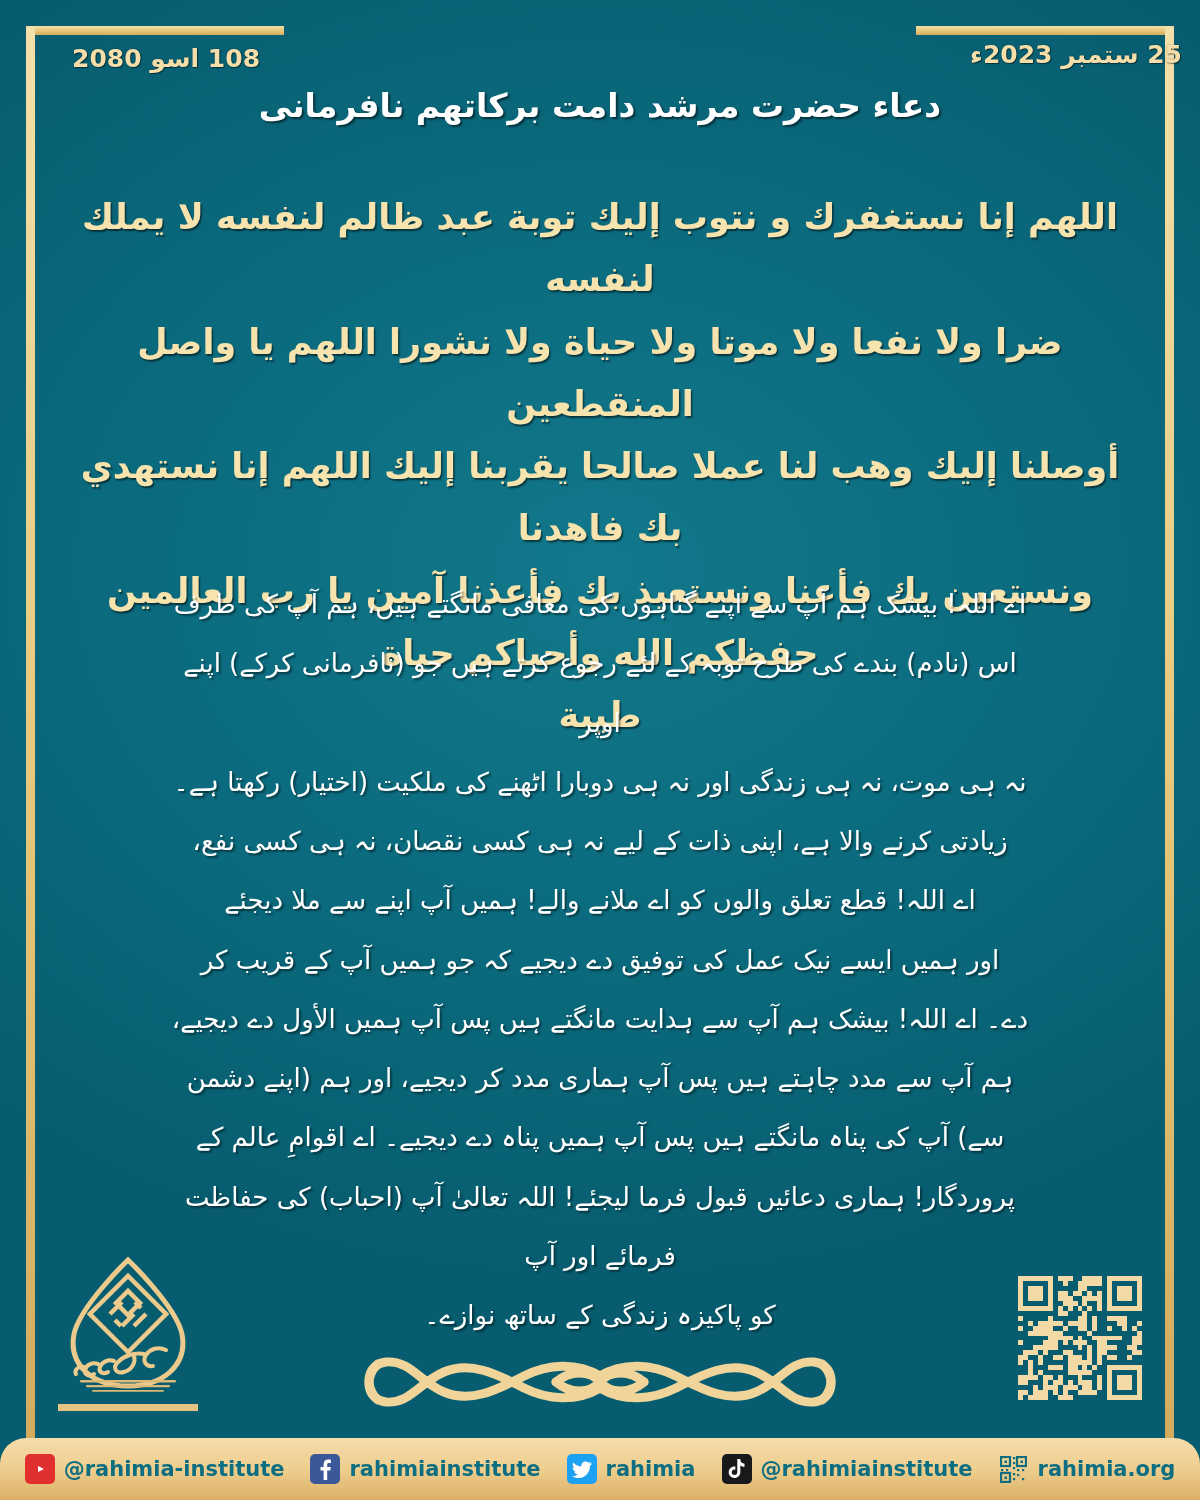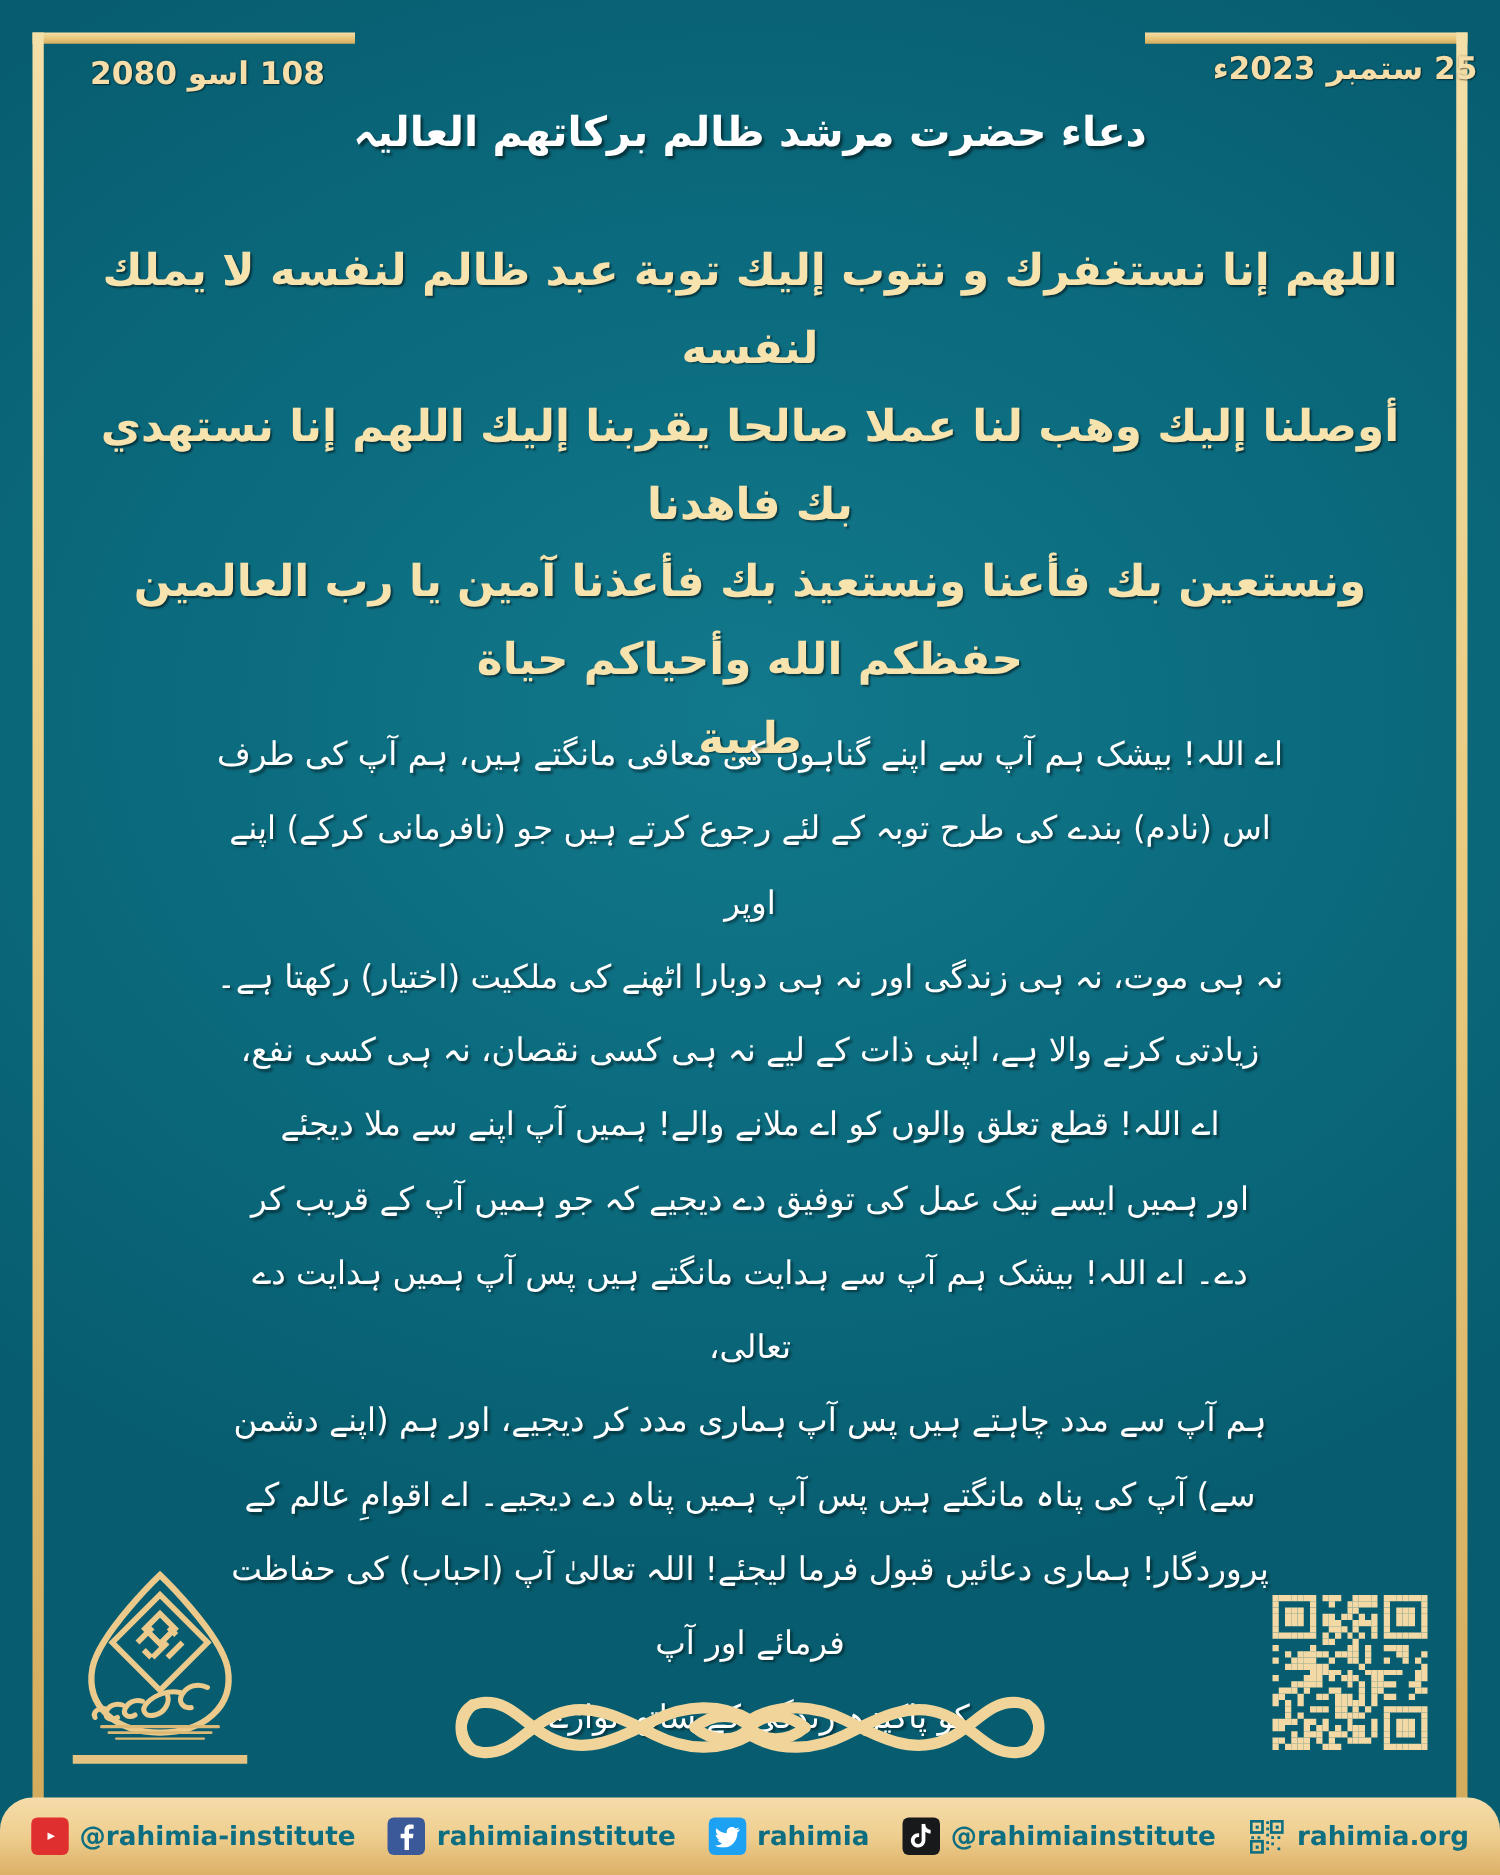--- a/index.html
+++ b/index.html
@@ -197,38 +197,39 @@
   <div class="frame-line frame-top-left"></div>
   <div class="frame-line frame-top-right"></div>
   <div class="frame-line frame-left"></div>
   <div class="frame-line frame-right"></div>
   <div class="frame-line frame-bottom-left"></div>
   <div class="frame-line frame-bottom-right"></div>
 
   <div class="header">
     <div class="date-nepali">108 اسو 2080</div>
     <div class="date-greg">25 ستمبر 2023ء</div>
-    <div class="poster-title">دعاء حضرت مرشد ظالم برکاتھم العالیہ</div>
+    <div class="poster-title">دعاء حضرت مرشد دامت برکاتھم نافرمانی</div>
   </div>
 
   <div class="arabic-block">
     <span class="arabic-line">اللهم إنا نستغفرك و نتوب إليك توبة عبد ظالم لنفسه لا يملك لنفسه</span>
+    <span class="arabic-line">ضرا ولا نفعا ولا موتا ولا حياة ولا نشورا اللهم يا واصل المنقطعين</span>
     <span class="arabic-line">أوصلنا إليك وهب لنا عملا صالحا يقربنا إليك اللهم إنا نستهدي بك فاهدنا</span>
     <span class="arabic-line">ونستعين بك فأعنا ونستعيذ بك فأعذنا آمين يا رب العالمين حفظكم الله وأحياكم حياة</span>
     <span class="arabic-line">طيبة</span>
   </div>
 
   <div class="urdu-block">
     <span class="urdu-line">اے اللہ! بیشک ہم آپ سے اپنے گناہوں کی معافی مانگتے ہیں، ہم آپ کی طرف</span>
     <span class="urdu-line">اس (نادم) بندے کی طرح توبہ کے لئے رجوع کرتے ہیں جو (نافرمانی کرکے) اپنے اوپر</span>
     <span class="urdu-line">نہ ہی موت، نہ ہی زندگی اور نہ ہی دوبارا اٹھنے کی ملکیت (اختیار) رکھتا ہے۔</span>
     <span class="urdu-line">زیادتی کرنے والا ہے، اپنی ذات کے لیے نہ ہی کسی نقصان، نہ ہی کسی نفع،</span>
     <span class="urdu-line">اے اللہ! قطع تعلق والوں کو اے ملانے والے! ہمیں آپ اپنے سے ملا دیجئے</span>
     <span class="urdu-line">اور ہمیں ایسے نیک عمل کی توفیق دے دیجیے کہ جو ہمیں آپ کے قریب کر</span>
-    <span class="urdu-line">دے۔ اے اللہ! بیشک ہم آپ سے ہدایت مانگتے ہیں پس آپ ہمیں ہدایت دے تعالی،</span>
+    <span class="urdu-line">دے۔ اے اللہ! بیشک ہم آپ سے ہدایت مانگتے ہیں پس آپ ہمیں الأول دے دیجیے،</span>
     <span class="urdu-line">ہم آپ سے مدد چاہتے ہیں پس آپ ہماری مدد کر دیجیے، اور ہم (اپنے دشمن</span>
     <span class="urdu-line">سے) آپ کی پناہ مانگتے ہیں پس آپ ہمیں پناہ دے دیجیے۔ اے اقوامِ عالم کے</span>
     <span class="urdu-line">پروردگار! ہماری دعائیں قبول فرما لیجئے! اللہ تعالیٰ آپ (احباب) کی حفاظت فرمائے اور آپ</span>
     <span class="urdu-line">کو پاکیزہ زندگی کے ساتھ نوازے۔</span>
   </div>
 
   <div class="logo">
     <svg viewBox="0 0 140 158" aria-hidden="true">
 
       <path d="M70 6 C70 6 118 52 124 80 C130 112 104 132 70 132 C36 132 10 112 16 80 C22 52 70 6 70 6 Z" fill="none" stroke="#ecca8c" stroke-width="5"></path>

